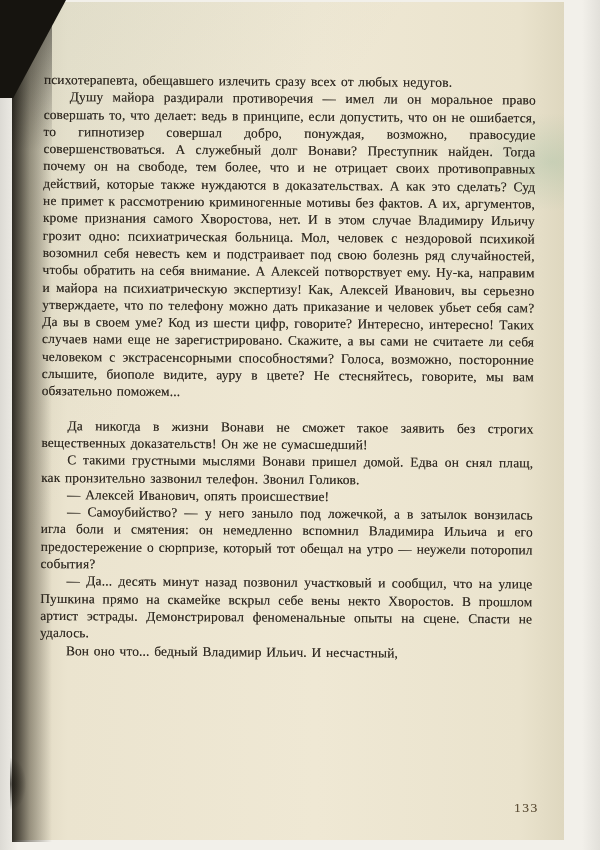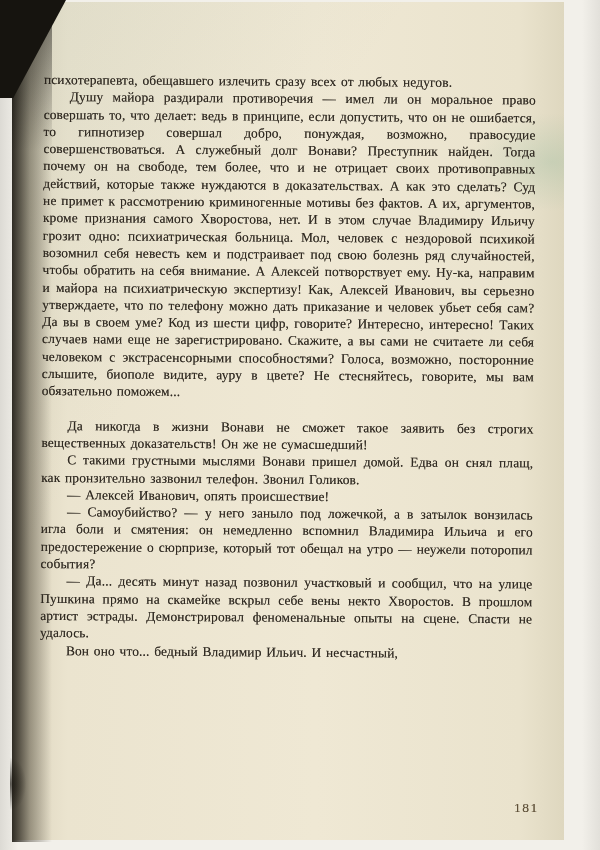--- a/index.html
+++ b/index.html
@@ -79,19 +79,19 @@
     <p>психотерапевта, обещавшего излечить сразу всех от любых недугов.</p>
     <p class="ind">Душу майора раздирали противоречия — имел ли он моральное право совершать то, что делает: ведь в принципе, если допустить, что он не ошибается, то гипнотизер совершал добро, понуждая, возможно, правосудие совершенствоваться. А служебный долг Вонави? Преступник найден. Тогда почему он на свободе, тем более, что и не отрицает своих противоправных действий, которые также нуждаются в доказательствах. А как это сделать? Суд не примет к рассмотрению криминогенные мотивы без фактов. А их, аргументов, кроме признания самого Хворостова, нет. И в этом случае Владимиру Ильичу грозит одно: психиатрическая больница. Мол, человек с нездоровой психикой возомнил себя невесть кем и подстраивает под свою болезнь ряд случайностей, чтобы обратить на себя внимание. А Алексей потворствует ему. Ну-ка, направим и майора на психиатрическую экспертизу! Как, Алексей Иванович, вы серьезно утверждаете, что по телефону можно дать приказание и человек убьет себя сам? Да вы в своем уме? Код из шести цифр, говорите? Интересно, интересно! Таких случаев нами еще не зарегистрировано. Скажите, а вы сами не считаете ли себя человеком с экстрасенсорными способностями? Голоса, возможно, посторонние слышите, биополе видите, ауру в цвете? Не стесняйтесь, говорите, мы вам обязательно поможем...</p>
     <p class="ind gap">Да никогда в жизни Вонави не сможет такое заявить без строгих вещественных доказательств! Он же не сумасшедший!</p>
     <p class="ind">С такими грустными мыслями Вонави пришел домой. Едва он снял плащ, как пронзительно зазвонил телефон. Звонил Голиков.</p>
     <p class="ind">— Алексей Иванович, опять происшествие!</p>
     <p class="ind">— Самоубийство? — у него заныло под ложечкой, а в затылок вонзилась игла боли и смятения: он немедленно вспомнил Владимира Ильича и его предостережение о сюрпризе, который тот обещал на утро — неужели поторопил события?</p>
     <p class="ind">— Да... десять минут назад позвонил участковый и сообщил, что на улице Пушкина прямо на скамейке вскрыл себе вены некто Хворостов. В прошлом артист эстрады. Демонстрировал феноменальные опыты на сцене. Спасти не удалось.</p>
     <p class="ind">Вон оно что... бедный Владимир Ильич. И несчастный,</p>
   </div>
 
-  <div class="page-number">181</div>
+  <div class="page-number">133</div>
 
   <div class="spine-shadow"></div>
   <div class="corner-dark"></div>
   <div class="left-nub"></div>
 
 </div>
 
 </body></html>

